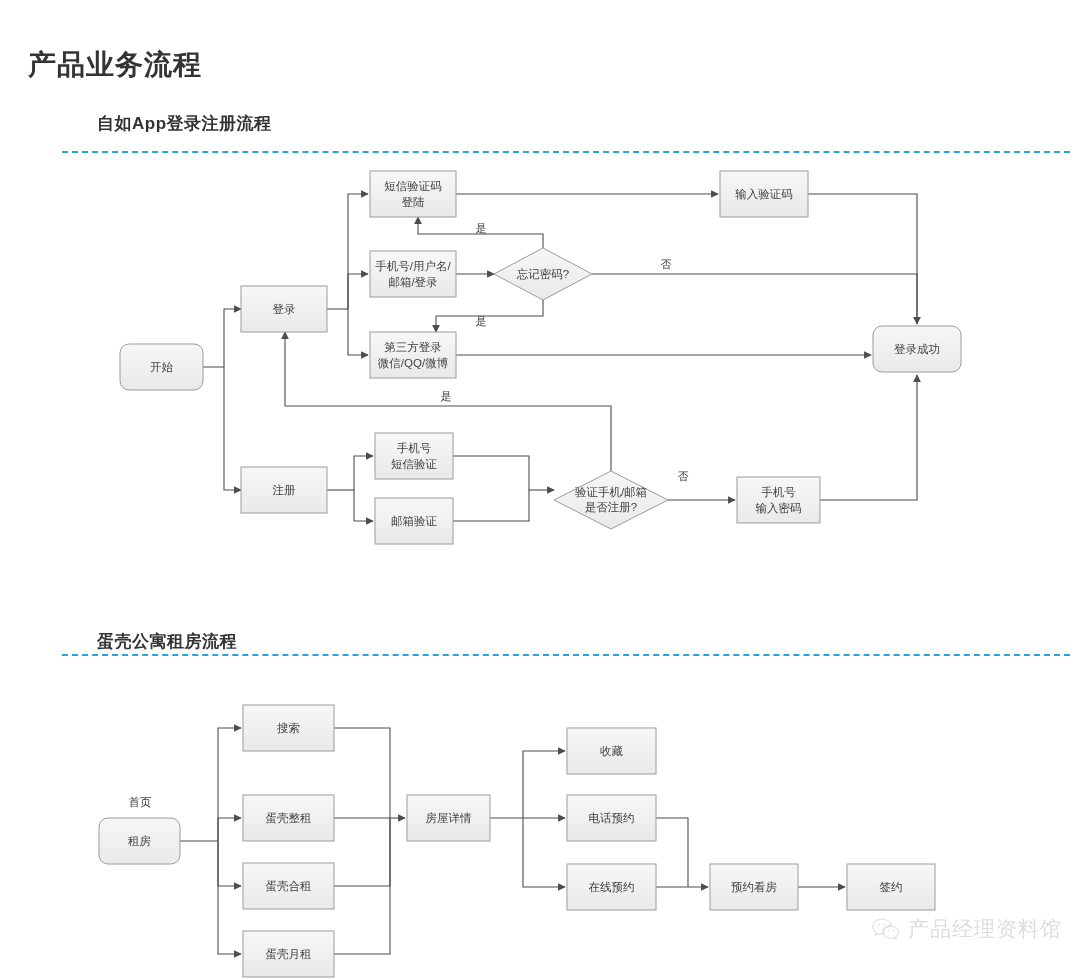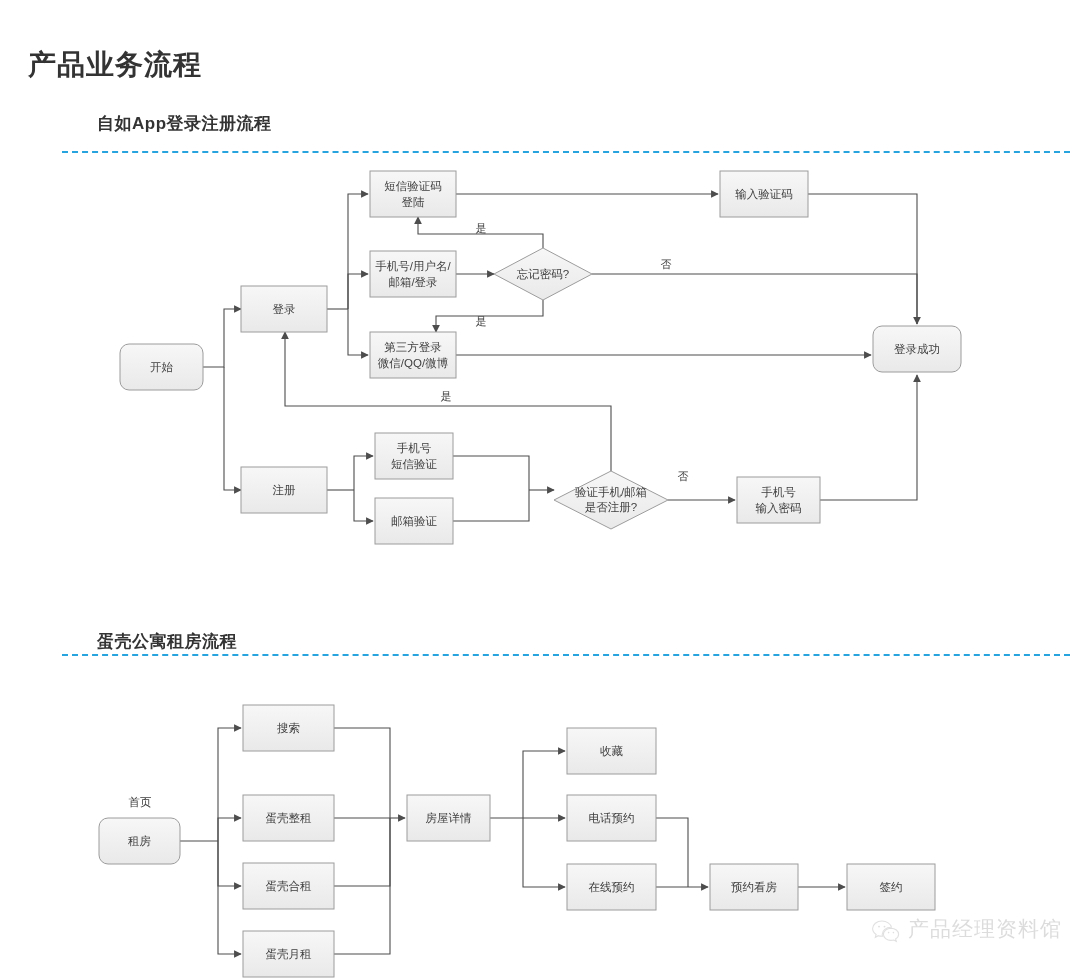--- a/index.html
+++ b/index.html
@@ -29,21 +29,21 @@
   }
   .freelabel{
     font-family:"Liberation Sans","DejaVu Sans",sans-serif;
     font-size:11.5px;fill:#404040;text-anchor:middle;
   }
   .nodebox{fill:url(#boxgrad);stroke:#9c9c9c;stroke-width:1;}
   .diamond{fill:url(#boxgrad);stroke:#9c9c9c;stroke-width:1;}
   .edge{fill:none;stroke:#4d4d4d;stroke-width:1.1;}
   #watermark{
     position:absolute;right:18px;bottom:36px;
-    display:flex;align-items:flex-end;gap:7px;
+    display:flex;align-items:center;gap:7px;
     opacity:0.30;
   }
   #watermark .wm-text{
     font-size:21px;color:#8e8e8e;letter-spacing:1px;
     font-family:"Liberation Serif","DejaVu Serif",serif;
   }
 </style>
 </head>
 <body>
 

